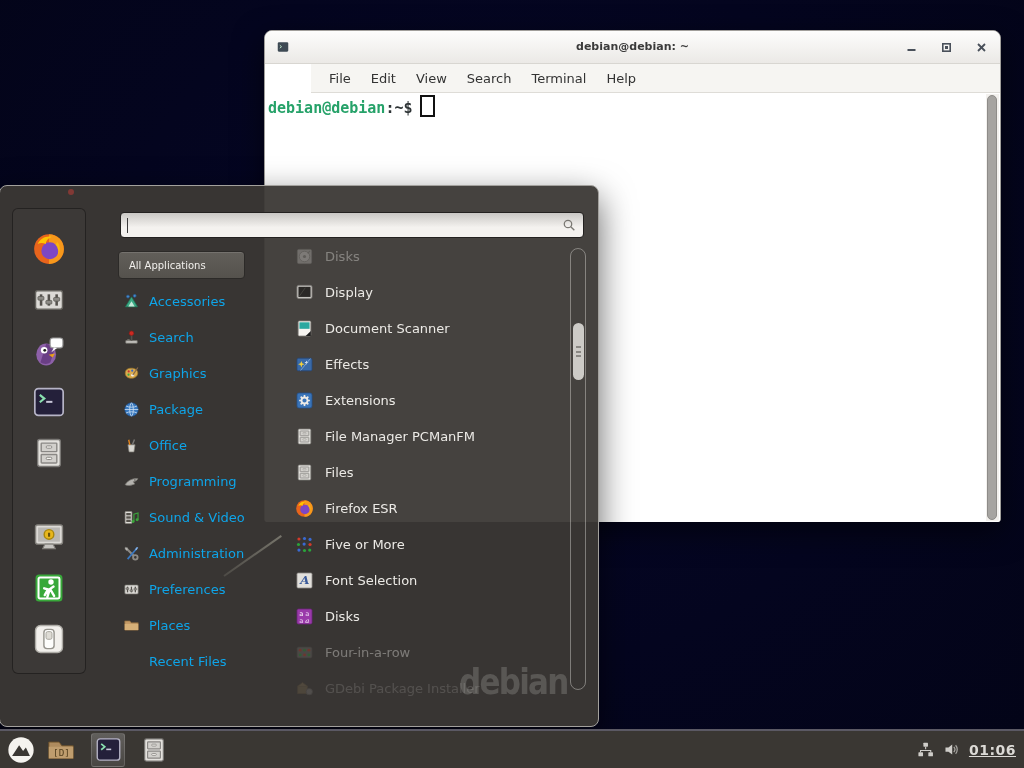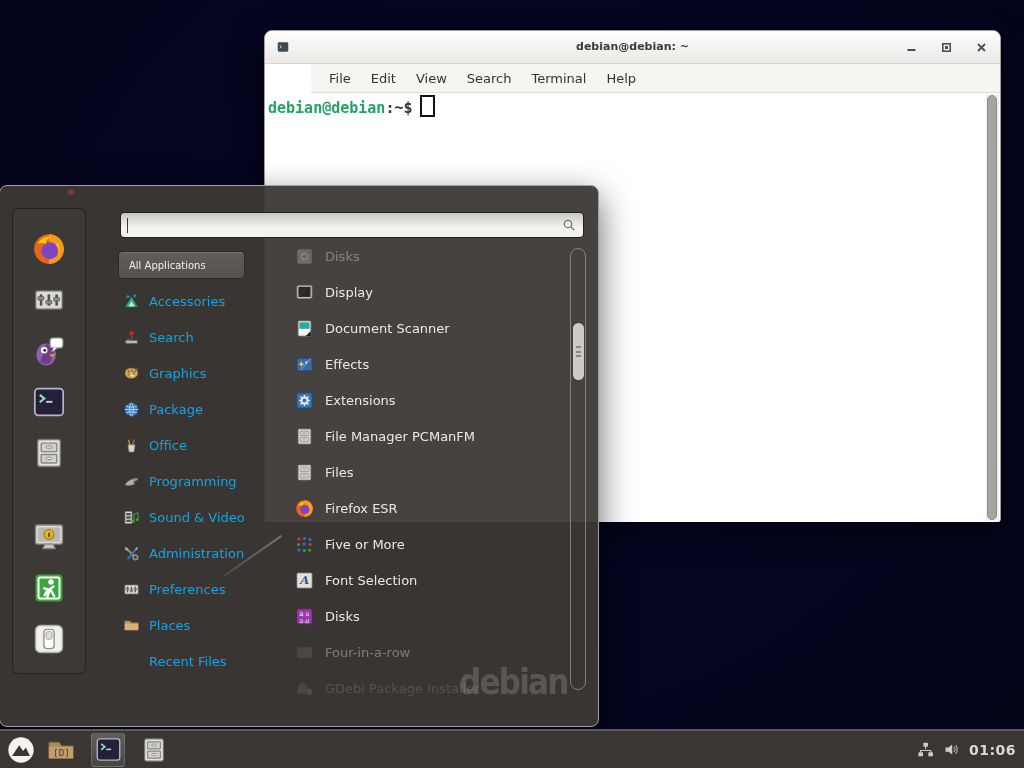--- a/index.html
+++ b/index.html
@@ -92,21 +92,21 @@
   #tb-menu{margin-left:5px;width:32px;height:32px;}
   #tb-show-desktop{margin-left:8px;width:32px;height:32px;}
   #tb-terminal{margin-left:14px;width:34px;height:34px;border-radius:3px;
     background:linear-gradient(rgba(255,255,255,.20),rgba(255,255,255,.08));
     border:1px solid rgba(255,255,255,.14);box-sizing:border-box;}
   #tb-terminal .icon{width:27px;height:27px;}
   #tb-files{margin-left:13px;width:32px;height:32px;}
   #tb-files .icon{width:28px;height:28px;}
   #taskbar-right{margin-left:auto;display:flex;align-items:center;gap:9px;padding-right:8px;}
   .tray-icon{width:17px;height:17px;cursor:pointer;}
-  #taskbar-clock{font-size:14px;font-weight:bold;color:#dcdad6;cursor:default;letter-spacing:.5px;}
+  #taskbar-clock{font-size:14px;font-weight:bold;color:#dcdad6;cursor:default;letter-spacing:.5px;text-decoration:underline;}
 </style>
 </head>
 <body>
 
 <div id="desktop">
 
   <div id="terminal-window">
     <div id="term-titlebar">
       <span class="icon" id="term-winicon">
           <svg viewBox="0 0 24 24">

